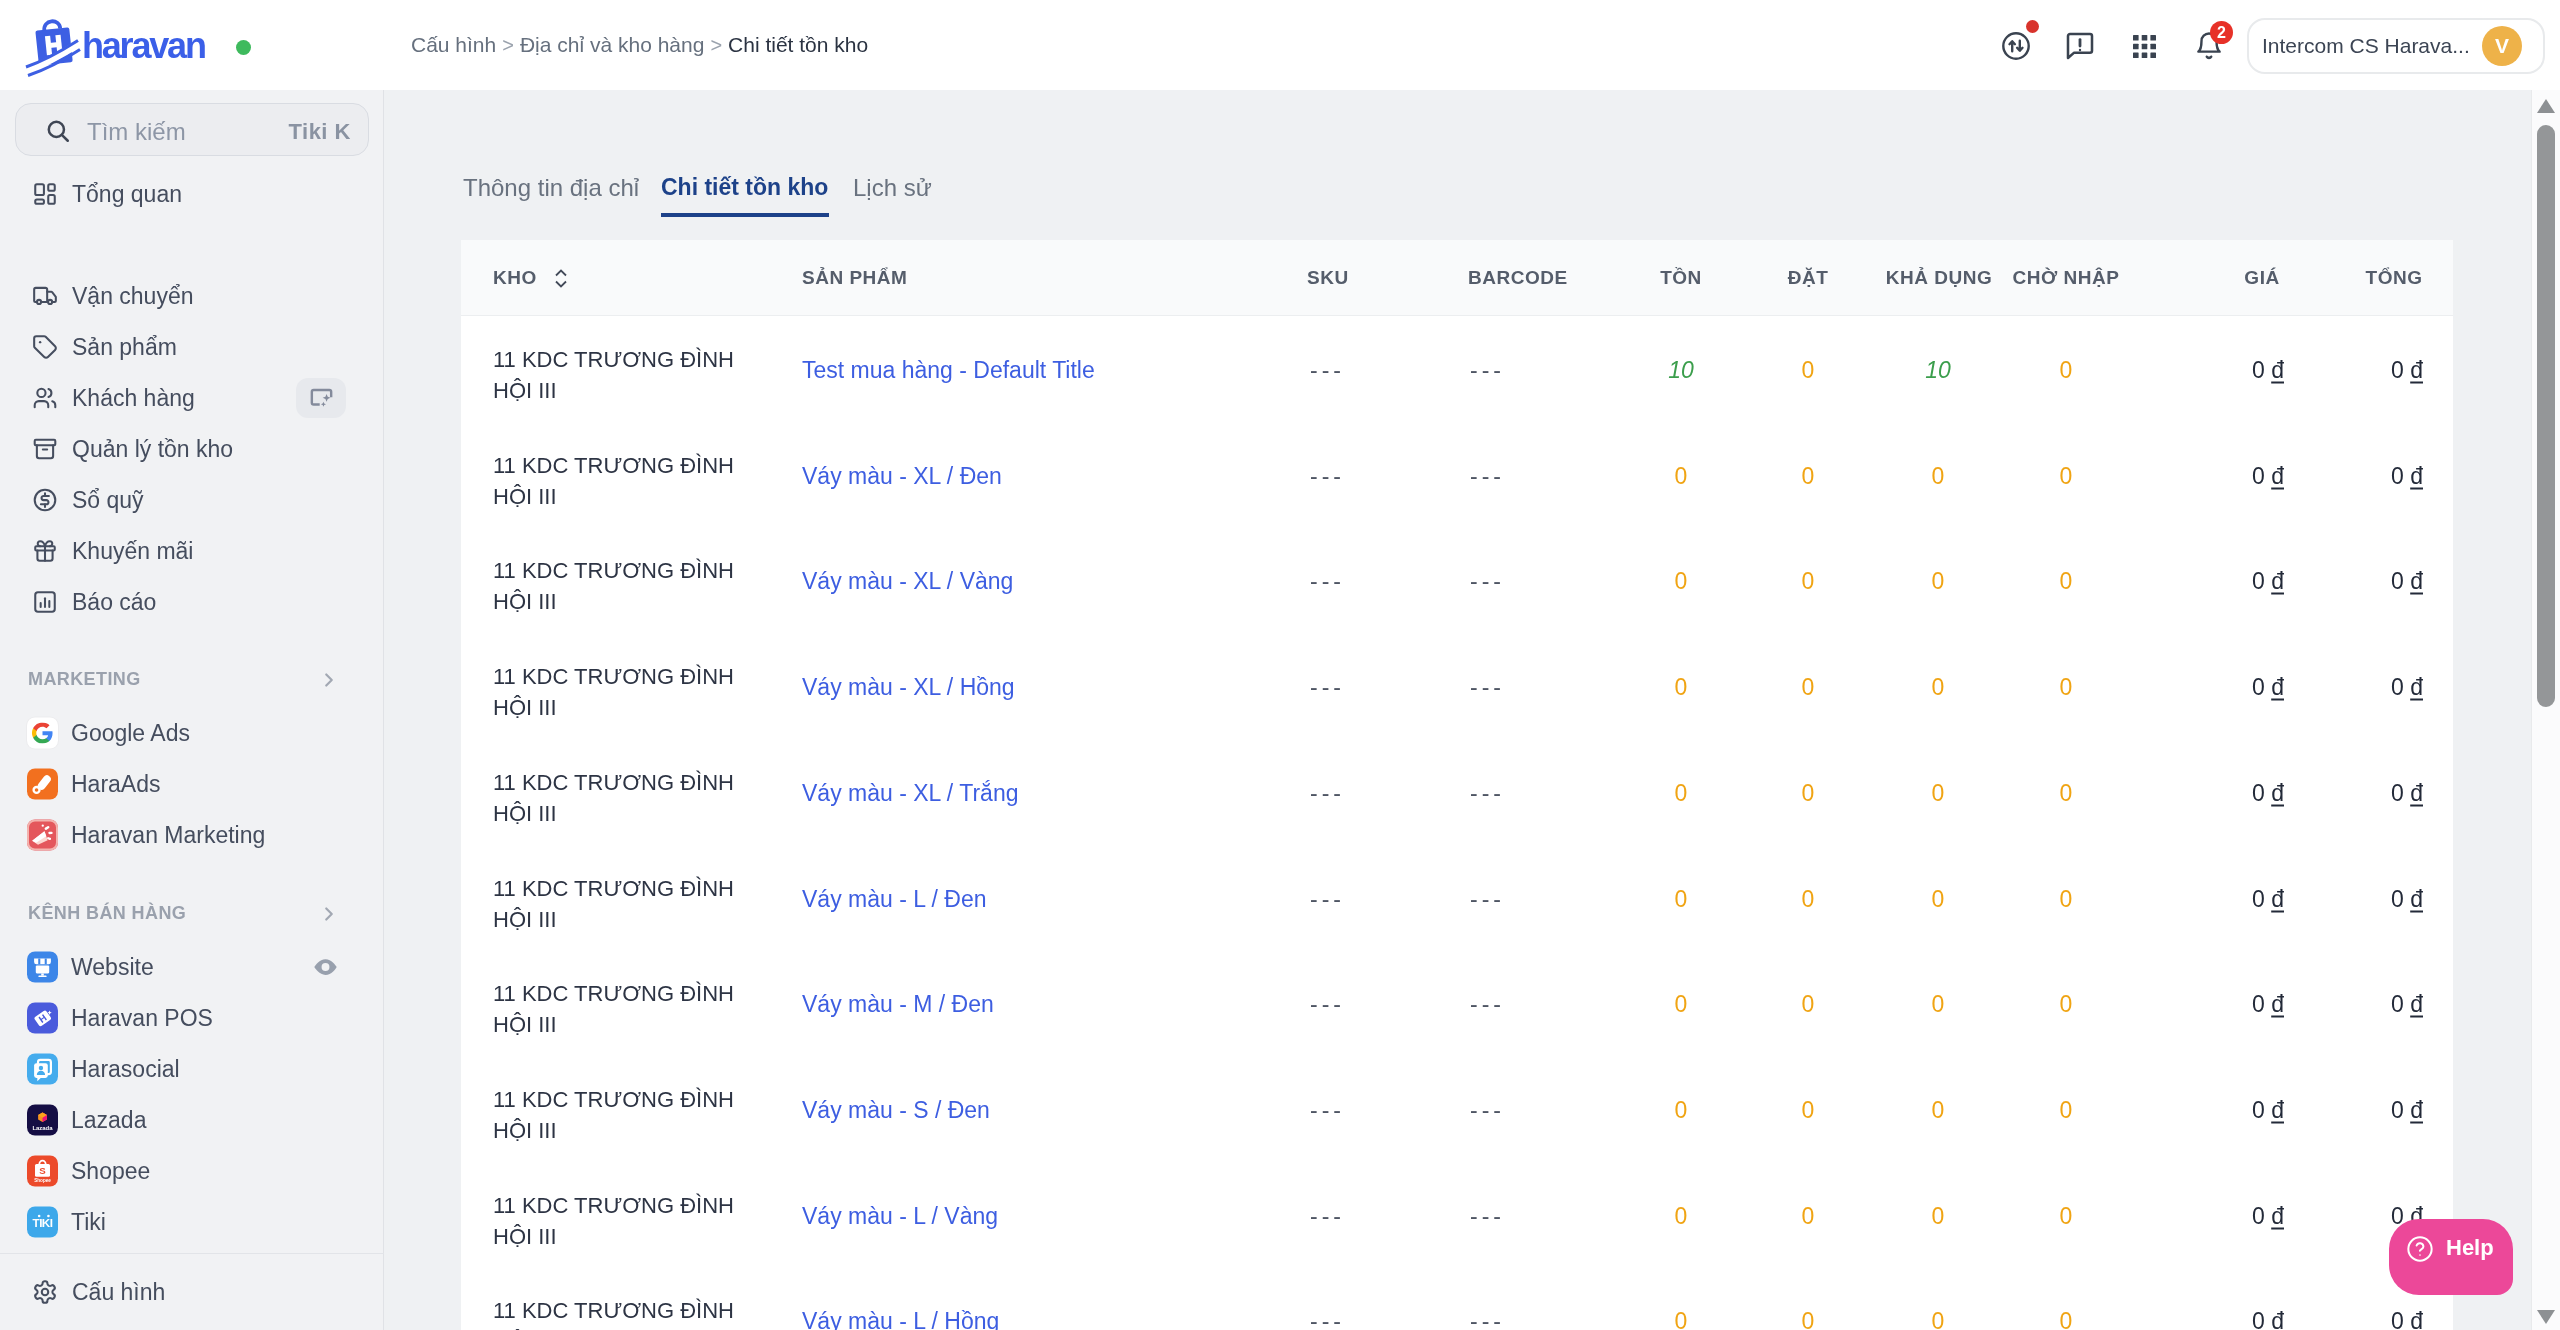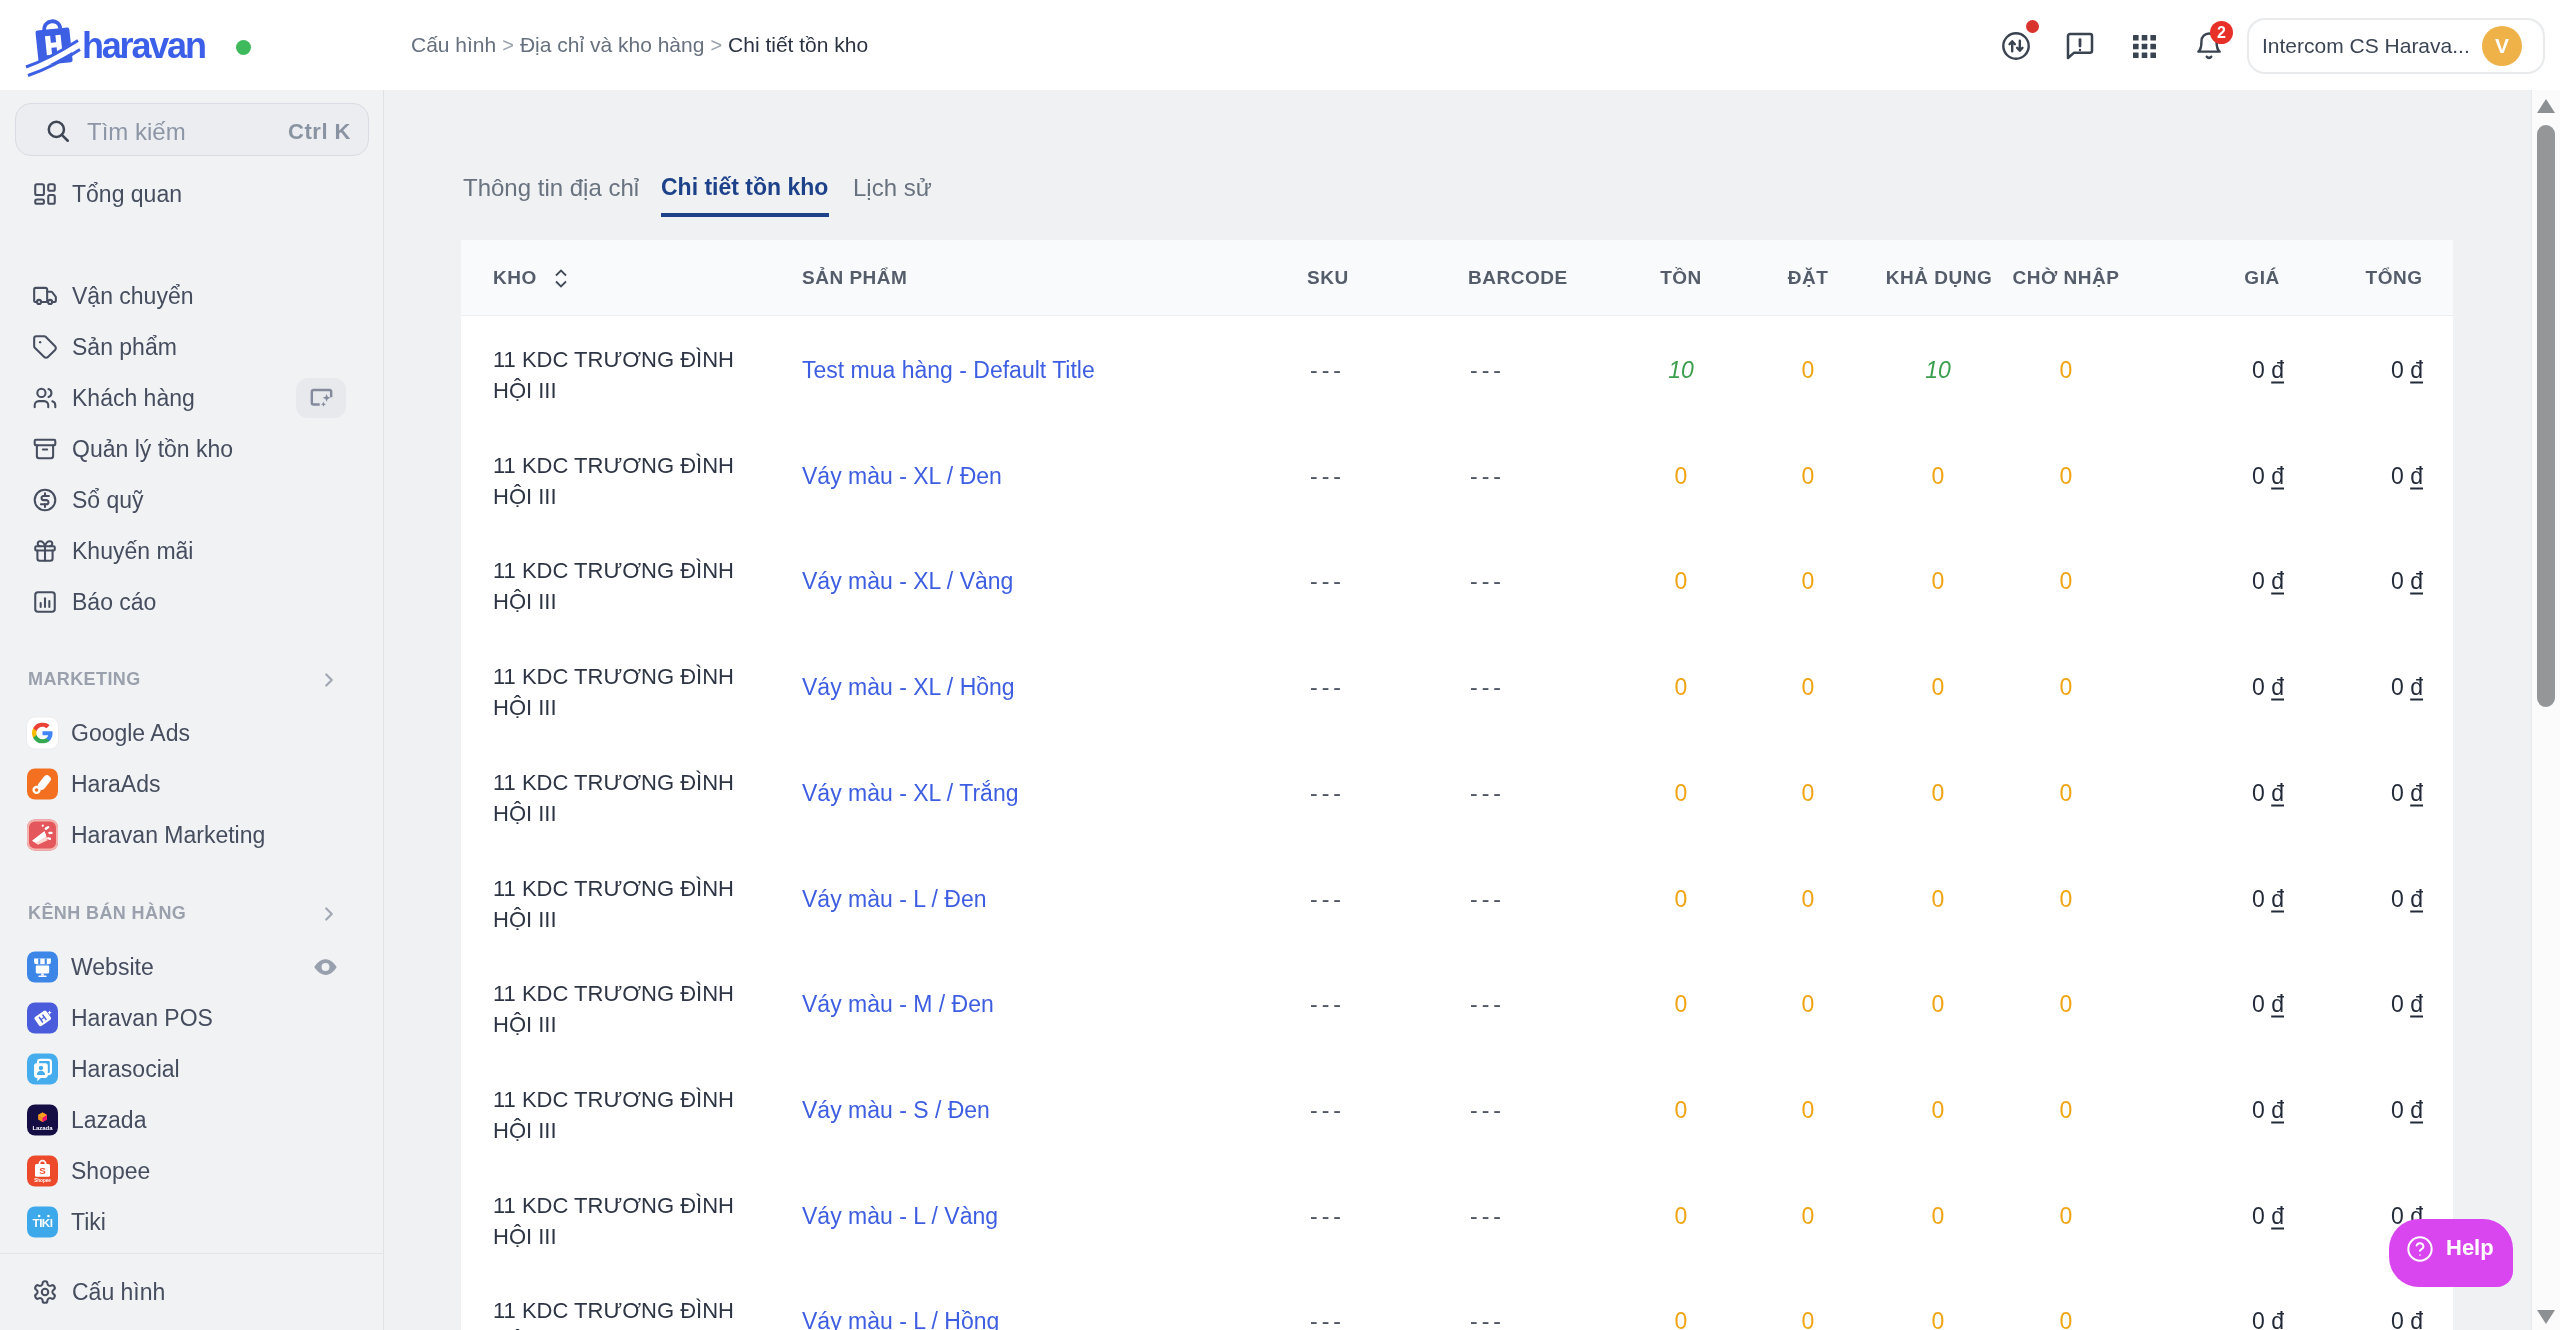--- a/index.html
+++ b/index.html
@@ -37,34 +37,34 @@
 .plink { position:absolute; left:341px; top:51%; transform:translateY(-50%); font-size:23px; color:#3d5ee1; white-space:nowrap; }
 .cell { position:absolute; top:51%; font-size:23px; white-space:nowrap; }
 .cell.l { transform:translateY(-50%); color:#4f5664; letter-spacing:4px; }
 .cell.c { transform:translate(-50%,-50%); }
 .g { color:#3b9e4c;font-style:italic; } .y { color:#f0a413; } .d { color:#232a39; }
 .dg { text-decoration:underline; text-decoration-thickness:2px; text-underline-offset:4px; }
 
 #sctrack { position:absolute; left:2531px; top:90px; width:29px; height:1240px; background:#fbfbfc; border-left:1px solid #e9eaec; }
 #scthumb { position:absolute; left:5px; top:35px; width:18px; height:582px; background:#949698; border-radius:9px; }
 .scarrow { position:absolute; left:5px; width:0; height:0; border-left:9px solid transparent; border-right:9px solid transparent; }
-#help { position:absolute; left:2389px; top:1219px; width:124px; height:68px; background:#d946ef; border-radius:30px 30px 16px 30px; color:#fff; z-index:6; }
+#help { position:absolute; left:2389px; top:1219px; width:124px; height:76px; background:#ec4899; border-radius:30px 30px 16px 30px; color:#fff; z-index:6; }
 #help span { position:absolute; left:57px; top:16px; font-size:22px; font-weight:700; }
 </style>
 </head>
 <body>
 
 <div id="sidebar">
   <div id="search">
     <svg class="abs" style="left:29px;top:14px" width="26" height="26" viewBox="0 0 24 24" fill="none" stroke="#3f4654" stroke-width="2.3" stroke-linecap="round">
         <circle cx="10.5" cy="10.5" r="7"></circle>
         <line x1="16" y1="16" x2="21" y2="21"></line>
       </svg>
     <span class="ph">Tìm kiếm</span>
-      <span class="kbd">Ctrl K</span>
+      <span class="kbd">Tiki K</span>
   </div>
   <div id="menu" style="position: absolute; left: 0px; top: 0px; width: 384px; height: 1240px;">
       <div class="mrow" style="top:78px">
         <svg class="ic" viewBox="0 0 24 24" fill="none" stroke="#464e5f" stroke-width="1.9" stroke-linecap="round" stroke-linejoin="round">
           <rect x="3" y="3" width="8" height="10" rx="1.5"></rect>
           <rect x="15" y="3" width="6" height="6" rx="1.5"></rect>
           <rect x="15" y="13" width="6" height="8" rx="1.5"></rect>
           <rect x="3" y="17" width="8" height="4" rx="1.5"></rect>
         </svg>
         <span class="lb">Tổng quan</span>

